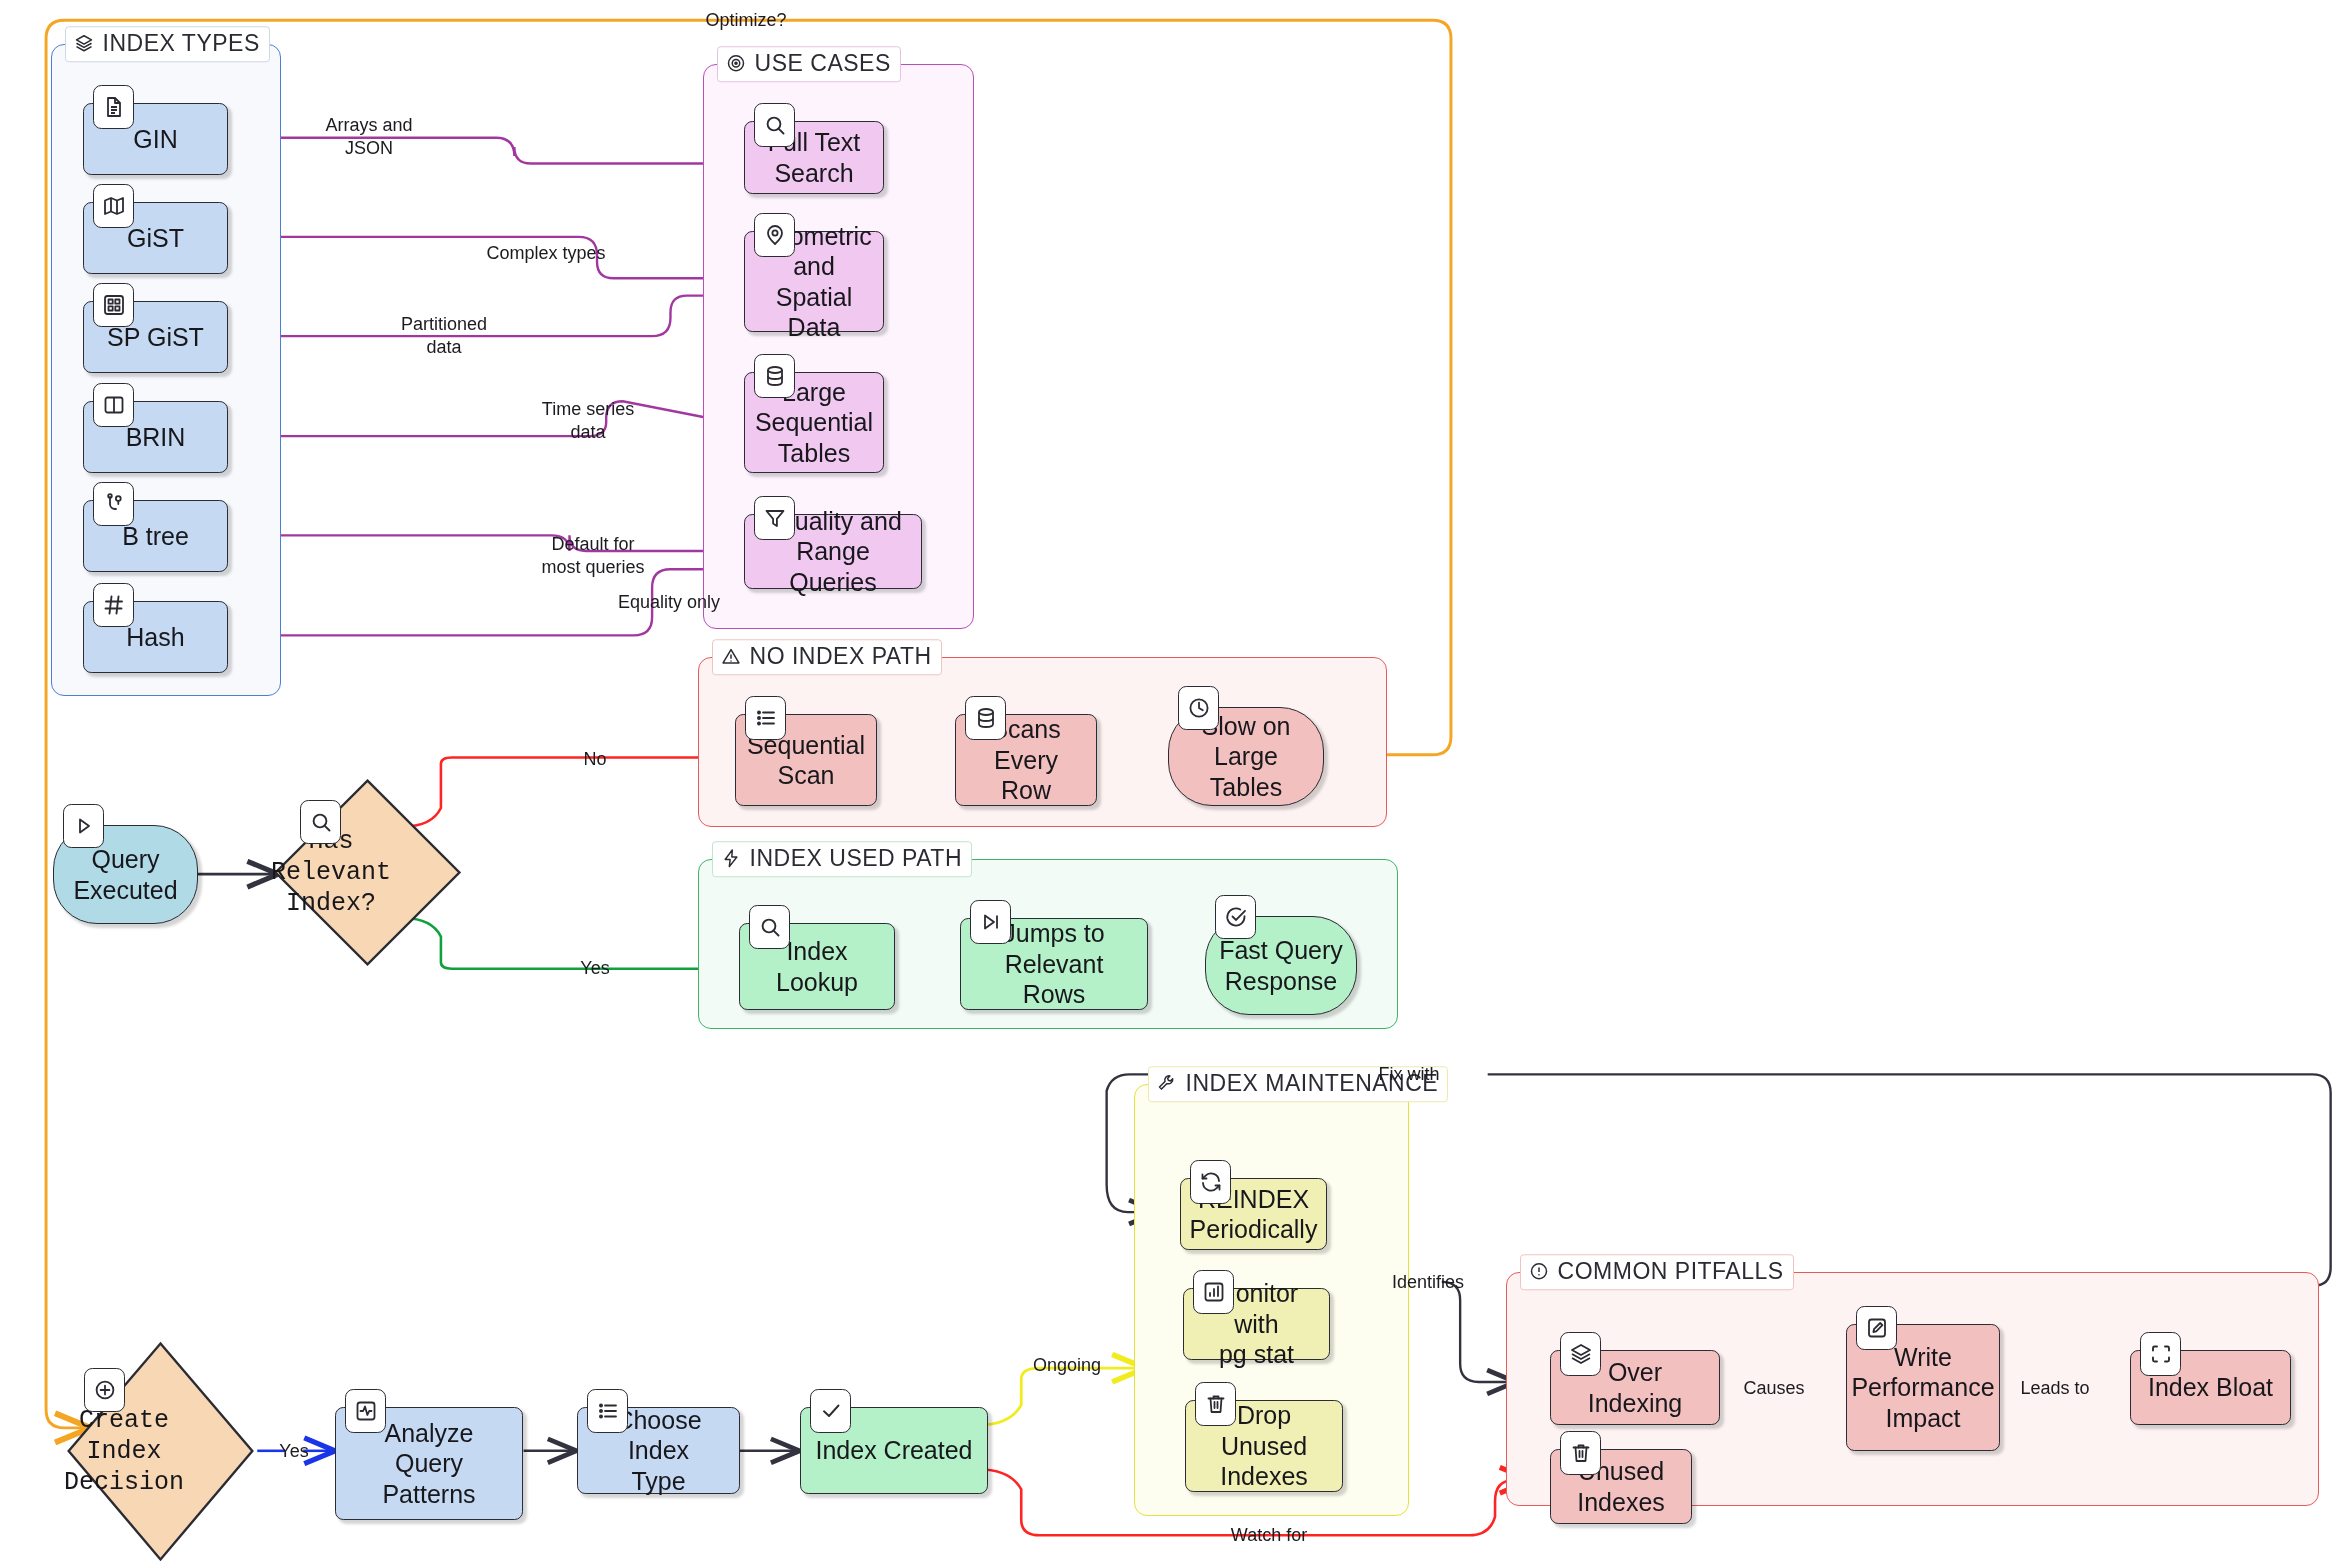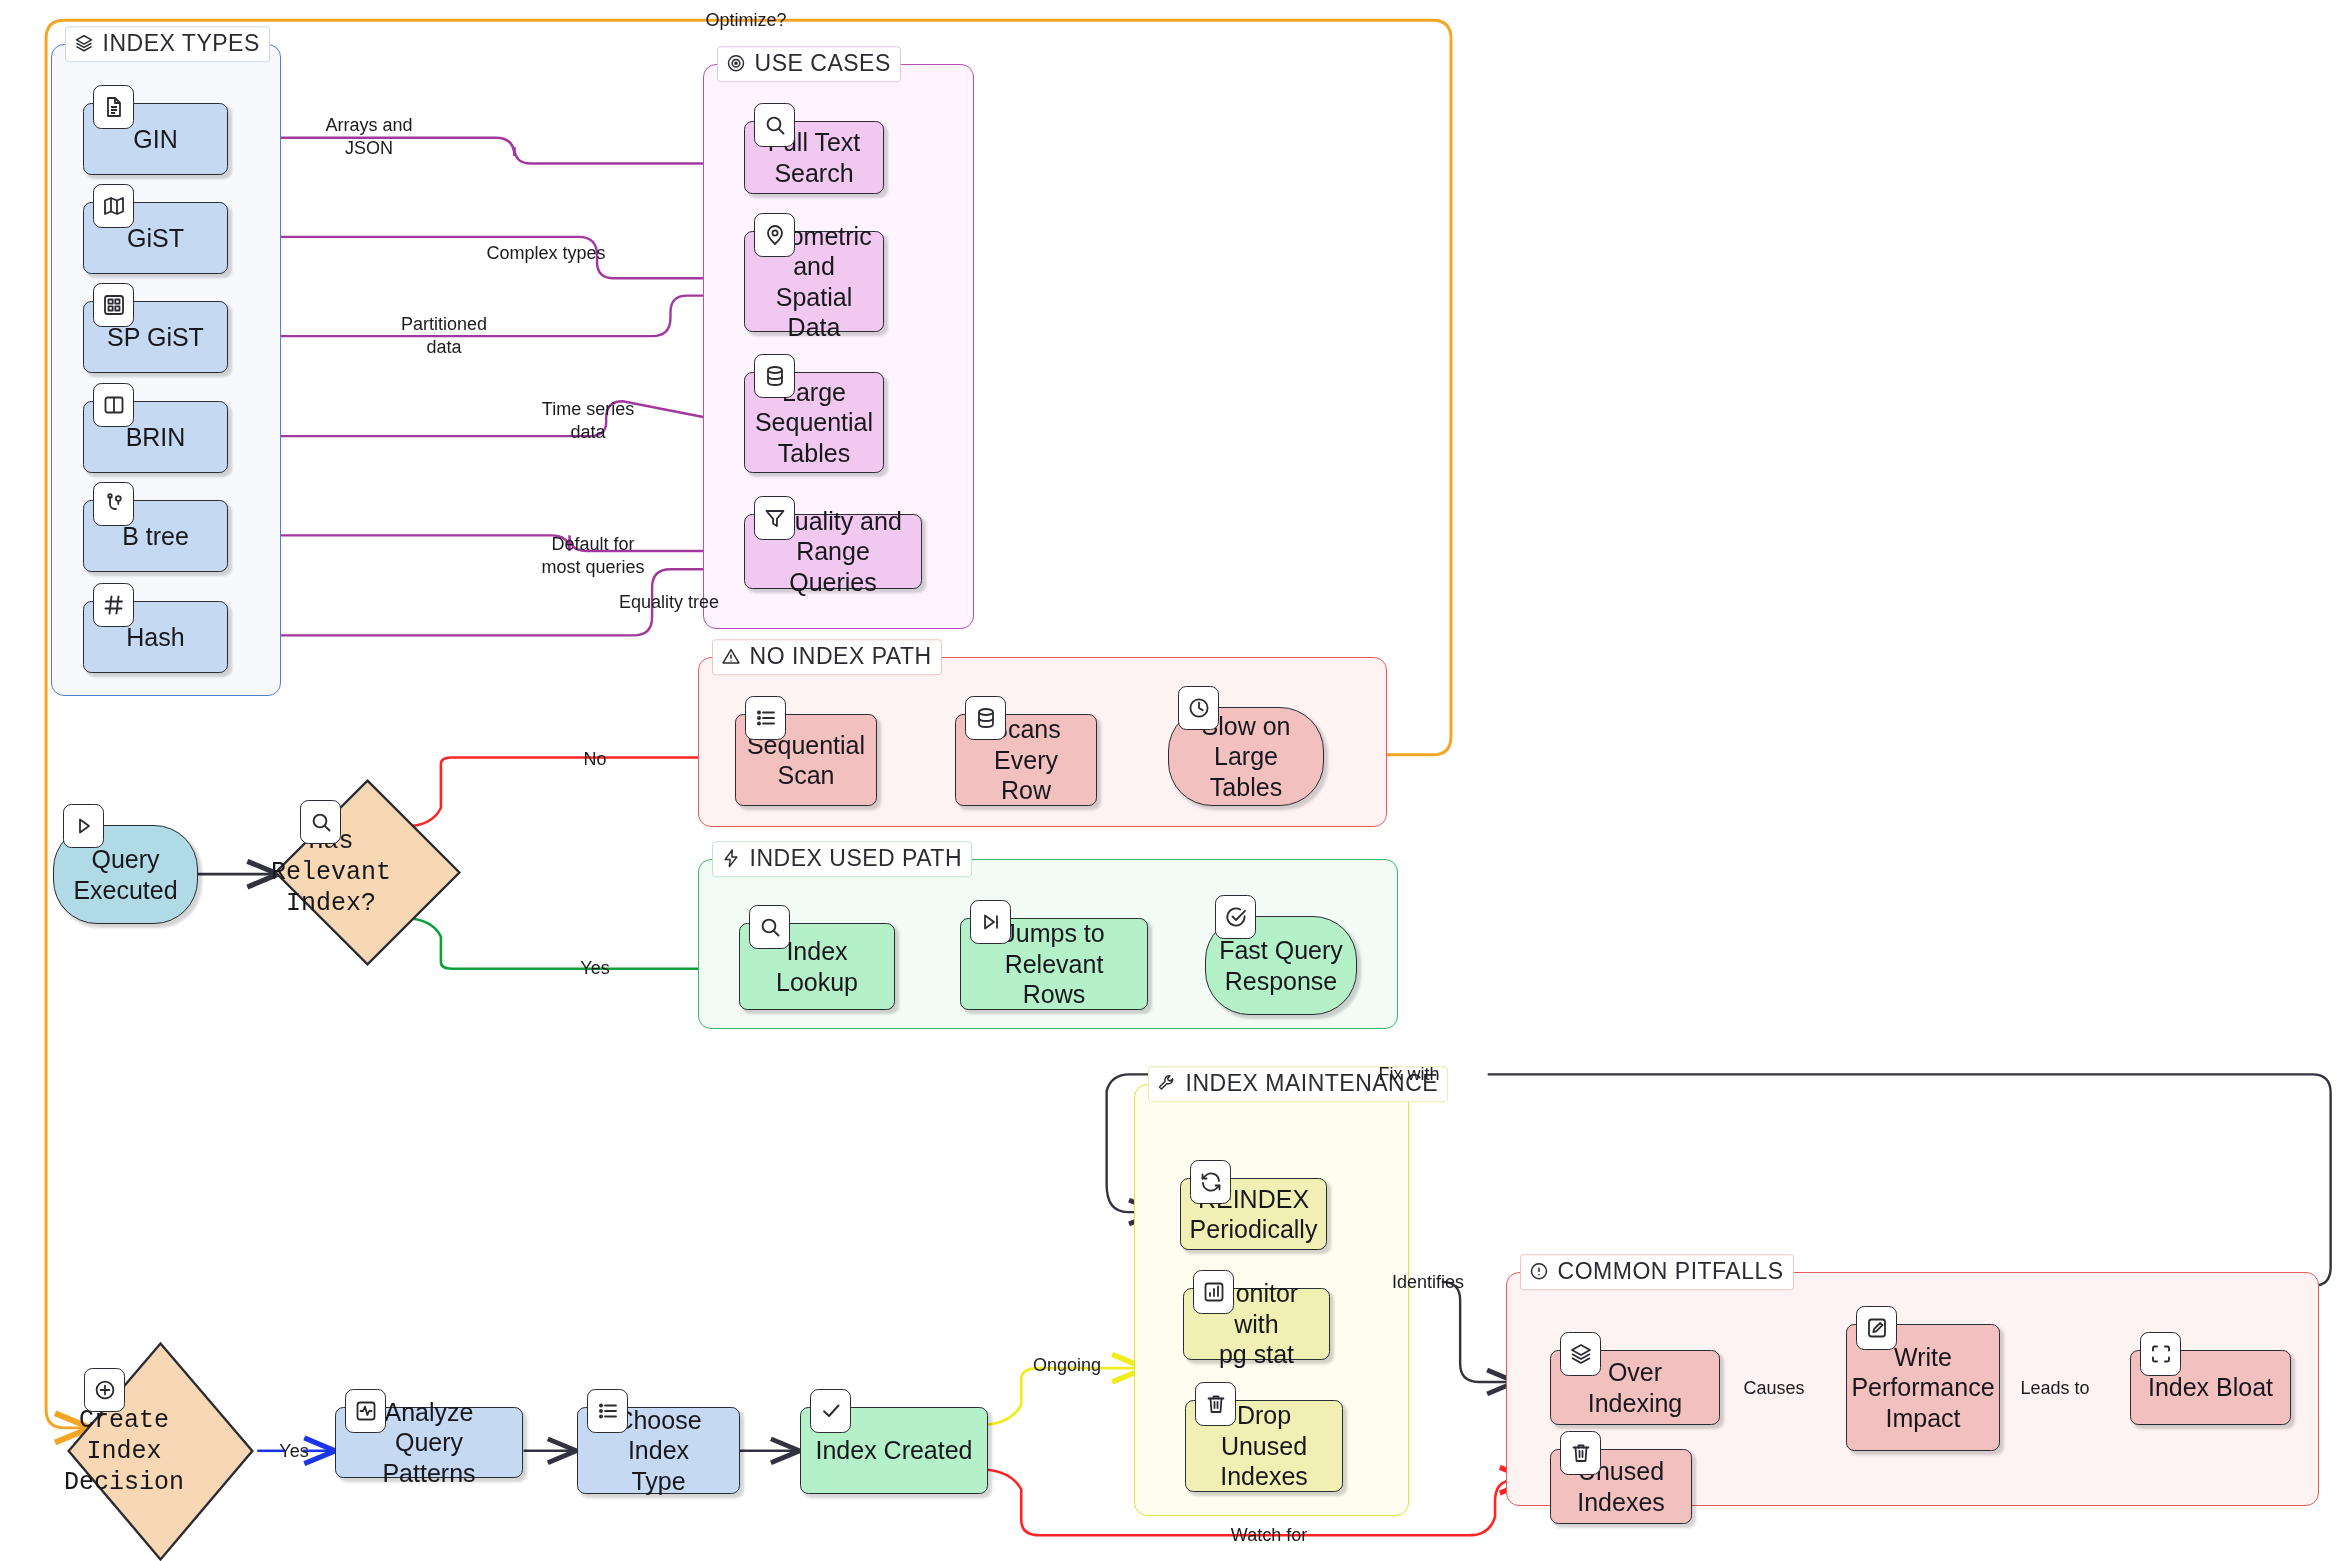--- a/index.html
+++ b/index.html
@@ -437,21 +437,21 @@
         <svg viewBox="0 0 24 24" fill="none" stroke="#2b2b33" stroke-width="1.8" stroke-linecap="round">
           <circle cx="12" cy="12" r="8.4"></circle>
           <path d="M12 7.6v8.8M7.6 12h8.8"></path>
         </svg>
       </span>
     <span class="dtext">Create
 Index
 Decision</span>
   </div>
 
-  <div class="node n-blue" style="left:335px;top:1407px;width:188px;height:71px;">
+  <div class="node n-blue" style="left:335px;top:1407px;width:188px;height:113px;">
     <span class="badge">
         <svg viewBox="0 0 24 24" fill="none" stroke="#2b2b33" stroke-width="1.8" stroke-linecap="round" stroke-linejoin="round">
           <rect x="3.5" y="3.5" width="17" height="17" rx="2.5"></rect>
           <path d="M6.5 12h2.6L11 7.5 13.4 16l1.8-4h2.3"></path>
         </svg>
       </span>
     <span class="lbl">Analyze
 Query Patterns</span>
   </div>
   <div class="node n-blue" style="left:577px;top:1407px;width:163px;height:87px;">
@@ -558,21 +558,21 @@
   <div class="elabel" style="left:746px;top:20px;">Optimize?</div>
   <div class="elabel" style="left:369px;top:136px;">Arrays and
 JSON</div>
   <div class="elabel" style="left:546px;top:253px;">Complex types</div>
   <div class="elabel" style="left:444px;top:335px;">Partitioned
 data</div>
   <div class="elabel" style="left:588px;top:420px;">Time series
 data</div>
   <div class="elabel" style="left:593px;top:555px;">Default for
 most queries</div>
-  <div class="elabel" style="left:669px;top:602px;">Equality tree</div>
+  <div class="elabel" style="left:669px;top:602px;">Equality only</div>
   <div class="elabel" style="left:595px;top:759px;">No</div>
   <div class="elabel" style="left:595px;top:968px;">Yes</div>
   <div class="elabel" style="left:1409px;top:1074px;">Fix with</div>
   <div class="elabel" style="left:1428px;top:1282px;">Identifies</div>
   <div class="elabel" style="left:1067px;top:1365px;">Ongoing</div>
   <div class="elabel" style="left:294px;top:1451px;">Yes</div>
   <div class="elabel" style="left:1269px;top:1535px;">Watch for</div>
   <div class="elabel" style="left:1774px;top:1388px;">Causes</div>
   <div class="elabel" style="left:2055px;top:1388px;">Leads to</div>
 

